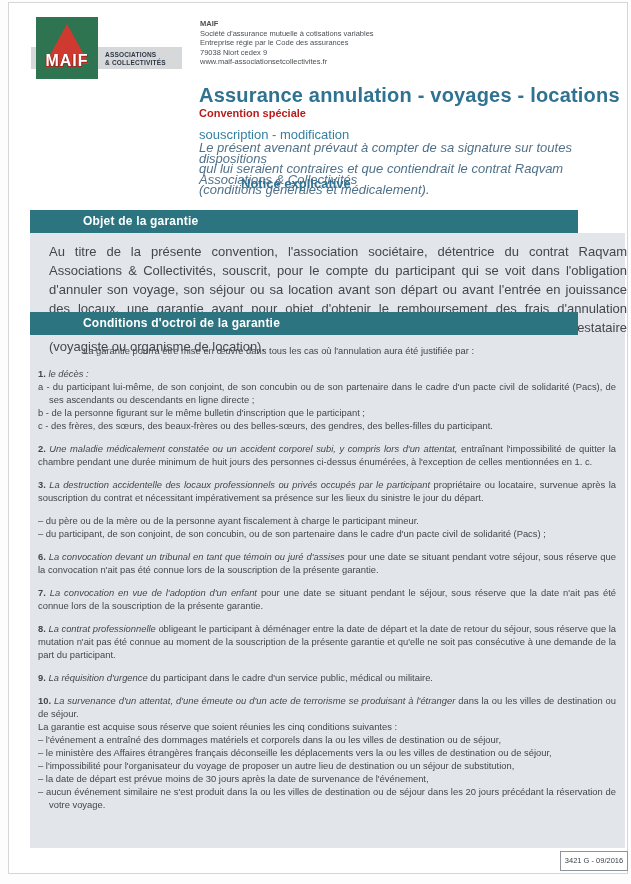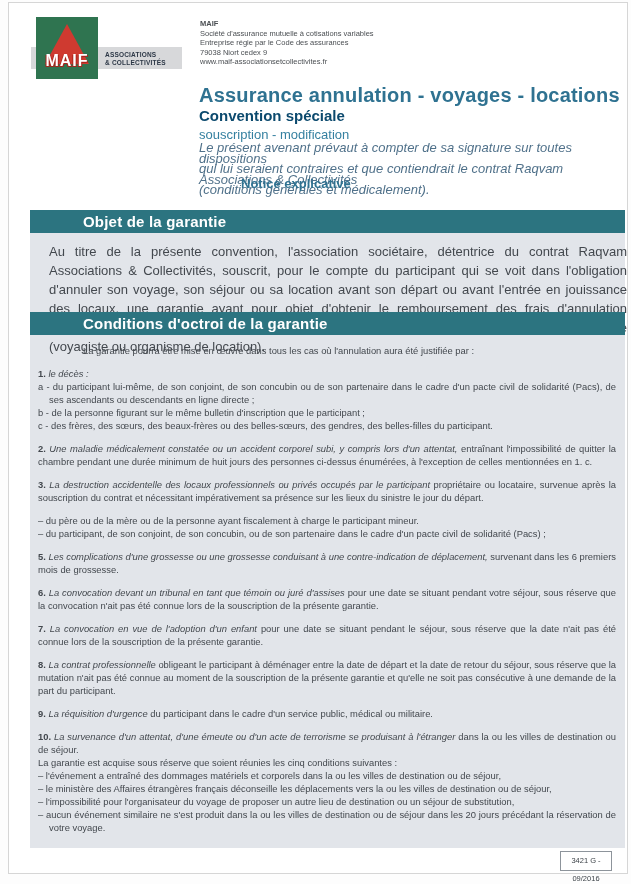--- a/index.html
+++ b/index.html
@@ -47,65 +47,65 @@
   }
   .company .name { font-weight:bold; }
 
   
   .doc-title {
     position:absolute; left:199px; top:84px;
     font-size:20px; font-weight:bold; color:#2f7291; letter-spacing:.2px;
   }
   .doc-subtitle {
     position:absolute; left:199px; top:107px;
-    font-size:15px; font-weight:bold; color:#0c4a6e;
+    font-size:11px; font-weight:bold; color:#b91c1c;
   }
   .doc-subheading {
     position:absolute; left:199px; top:127px;
     font-size:13px; color:#3580a0;
   }
   .legal-note {
     position:absolute; left:199px; top:143px; width:420px;
     font-size:13px; font-style:italic; color:#50718a; line-height:10.5px;
   }
   .notice {
     position:absolute; left:199px; top:176px;
     font-size:13px; font-weight:bold; color:#2f7291;margin-left:42px;
   }
 
   
   .section-bg {
     position:absolute; left:30px; top:233px; width:595px; height:615px;
     background:#e2e5ea;
   }
   .banner {
-    position:absolute; left:30px; width:595px; height:23px;
+    position:absolute; left:30px; width:548px; height:23px;
     background:#2c7480; color:#fff;
-    font-size:15px; font-weight:bold; line-height:23px;
+    font-size:12px; font-weight:bold; line-height:23px;
     padding-left:53px; box-sizing:border-box; letter-spacing:.2px;
   }
   .banner-objet { top:210px; }
   .banner-conditions { top:312px; }
 
   .para-objet {
     position:absolute; left:49px; top:242px; width:578px;
     font-size:13px; line-height:19px; text-align:justify;
   }
   .conditions {
     position:absolute; left:38px; top:344px; width:578px;
     font-size:9.4px; line-height:13px;
   }
   .conditions p { margin:0; text-align:justify; }
   .conditions .intro { margin:0 0 10px 0;padding-left:45px; }
   .item-block { margin-bottom:10px; }
   .hang { padding-left:11px; text-indent:-11px; }
 
   
   .ref-box {
-    position:absolute; left:560px; top:851px; width:52px; height:20px;
+    position:absolute; left:560px; top:851px; width:68px; height:20px;
     border:1px solid #8d949b; background:#fff; box-sizing:border-box;
     font-size:7.5px; line-height:18px; text-align:center; color:#3c4248;
   }
 </style>
 </head>
 <body>
 
 <div class="page-edge"></div>
 
 <div class="logo-strip"></div>
@@ -158,38 +158,36 @@
         <p><b>2. </b><i>Une maladie médicalement constatée ou un accident corporel subi, y compris lors d'un attentat, </i>entraînant l'impossibilité de quitter la chambre pendant une durée minimum de huit jours des personnes ci-dessus énumérées, à l'exception de celles mentionnées en 1. c.</p>
       </div>
       <div class="item-block">
         <p><b>3. </b><i>La destruction accidentelle des locaux professionnels ou privés occupés par le participant </i>propriétaire ou locataire, survenue après la souscription du contrat et nécessitant impérativement sa présence sur les lieux du sinistre le jour du départ.</p>
       </div>
       <div class="item-block">
         <p class="hang">– du père ou de la mère ou de la personne ayant fiscalement à charge le participant mineur.</p>
         <p class="hang">– du participant, de son conjoint, de son concubin, ou de son partenaire dans le cadre d'un pacte civil de solidarité (Pacs) ;</p>
       </div>
       <div class="item-block">
-        <p><b>5. </b><i>Les complications d'une grossesse ou une grossesse conduisant à une contre-indication de déplacement, </i>survenant dans les 6 premiers mois de grossesse.</p>
-      </div>
-      <div class="item-block">
         <p><b>6. </b><i>La convocation devant un tribunal en tant que témoin ou juré d'assises </i>pour une date se situant pendant votre séjour, sous réserve que la convocation n'ait pas été connue lors de la souscription de la présente garantie.</p>
       </div>
       <div class="item-block">
         <p><b>7. </b><i>La convocation en vue de l'adoption d'un enfant </i>pour une date se situant pendant le séjour, sous réserve que la date n'ait pas été connue lors de la souscription de la présente garantie.</p>
       </div>
       <div class="item-block">
         <p><b>8. </b><i>La contrat professionnelle </i>obligeant le participant à déménager entre la date de départ et la date de retour du séjour, sous réserve que la mutation n'ait pas été connue au moment de la souscription de la présente garantie et qu'elle ne soit pas consécutive à une demande de la part du participant.</p>
       </div>
       <div class="item-block">
         <p><b>9. </b><i>La réquisition d'urgence </i>du participant dans le cadre d'un service public, médical ou militaire.</p>
       </div>
       <div class="item-block">
         <p><b>10. </b><i>La survenance d'un attentat, d'une émeute ou d'un acte de terrorisme se produisant à l'étranger </i>dans la ou les villes de destination ou de séjour.</p>
         <p>La garantie est acquise sous réserve que soient réunies les cinq conditions suivantes :</p>
         <p class="hang">– l'événement a entraîné des dommages matériels et corporels dans la ou les villes de destination ou de séjour,</p>
         <p class="hang">– le ministère des Affaires étrangères français déconseille les déplacements vers la ou les villes de destination ou de séjour,</p>
         <p class="hang">– l'impossibilité pour l'organisateur du voyage de proposer un autre lieu de destination ou un séjour de substitution,</p>
+        <p class="hang">– la date de départ est prévue moins de 30 jours après la date de survenance de l'événement,</p>
         <p class="hang">– aucun événement similaire ne s'est produit dans la ou les villes de destination ou de séjour dans les 20 jours précédant la réservation de votre voyage.</p>
       </div>
     </div>
 </div>
 
 <div class="ref-box">3421 G - 09/2016</div>
 
 </body></html>

